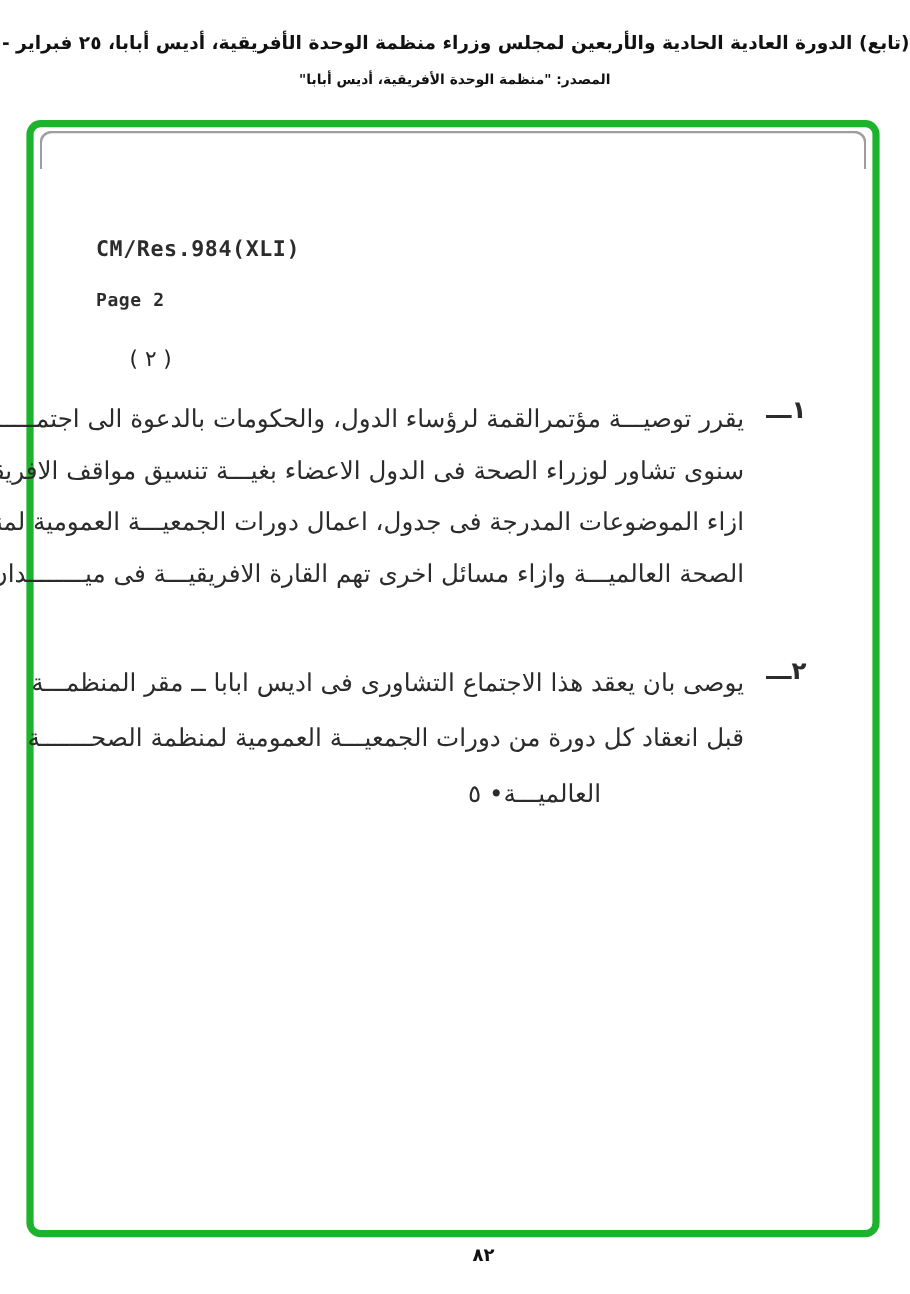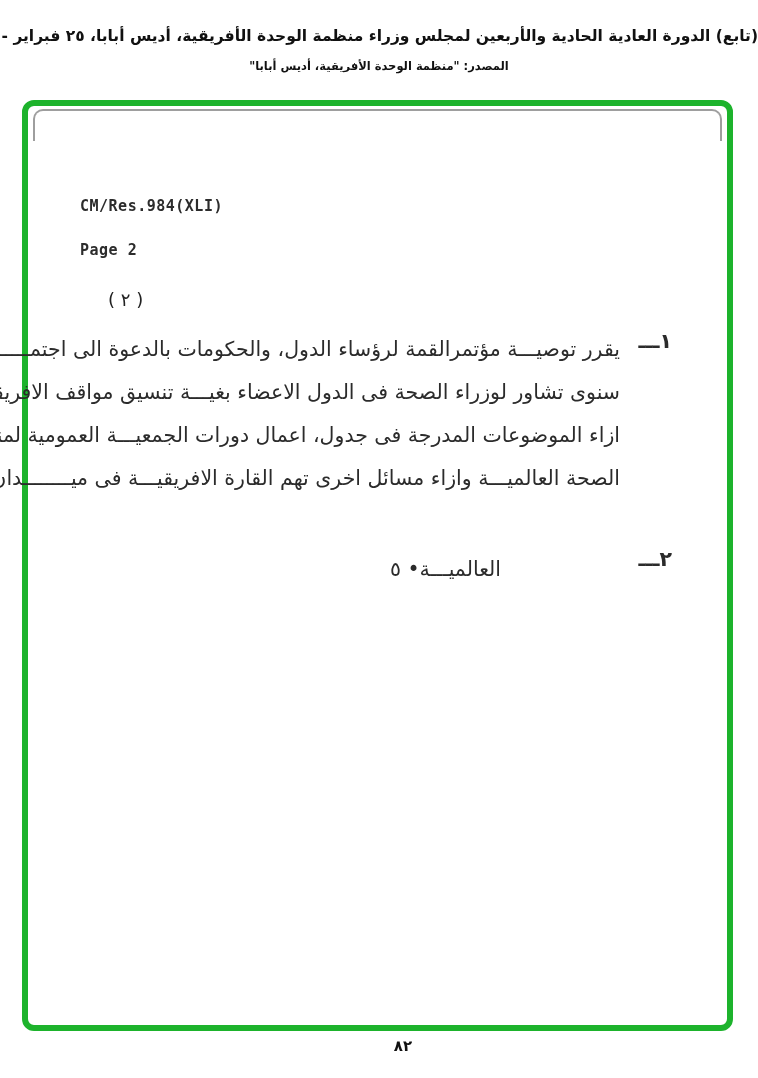--- a/index.html
+++ b/index.html
@@ -64,21 +64,21 @@
     border-radius: 10px 10px 0 0;
     opacity: 0.75;
   }
 
   
   .doc-ref {
     position: absolute;
     left: 80px;
     top: 197px;
     font-family: "DejaVu Sans Mono", "Liberation Mono", monospace;
-    font-size: 15px;
+    font-size: 18px;
     font-weight: bold;
     color: #2c2c2c;
     letter-spacing: 0.5px;
   }
   .doc-page-label {
     position: absolute;
     left: 80px;
     top: 241px;
     font-family: "DejaVu Sans Mono", "Liberation Mono", monospace;
     font-size: 15px;
@@ -156,16 +156,18 @@
 <div class="para para-1">
   <span class="marker">١ـــ</span>
   <span class="line">يقرر توصيـــة مؤتمرالقمة لرؤساء الدول،   والحكومات بالدعوة الى اجتمـــــاع</span>
   <span class="line">سنوى    تشاور لوزراء الصحة فى الدول الاعضاء بغيـــة تنسيق مواقف الافريقية</span>
   <span class="line">ازاء الموضوعات المدرجة فى جدول،  اعمال دورات الجمعيـــة العمومية لمنظمـــة</span>
   <span class="line">الصحة العالميـــة وازاء مسائل اخرى تهم القارة الافريقيـــة فى  ميــــــــدان</span>
 </div>
 
 <div class="para para-2">
   <span class="marker">٢ـــ</span>
+  <span class="line">يوصى  بان   يعقد هذا الاجتماع التشاورى فى اديس  ابابا ــ  مقر المنظمـــة</span>
+  <span class="line">قبل انعقاد   كل دورة من  دورات الجمعيـــة العمومية لمنظمة الصحـــــــة</span>
   <span class="line indented">العالميـــة•  ٥</span>
 </div>
 
 <div class="folio">٨٢</div>
 
 </body></html>

